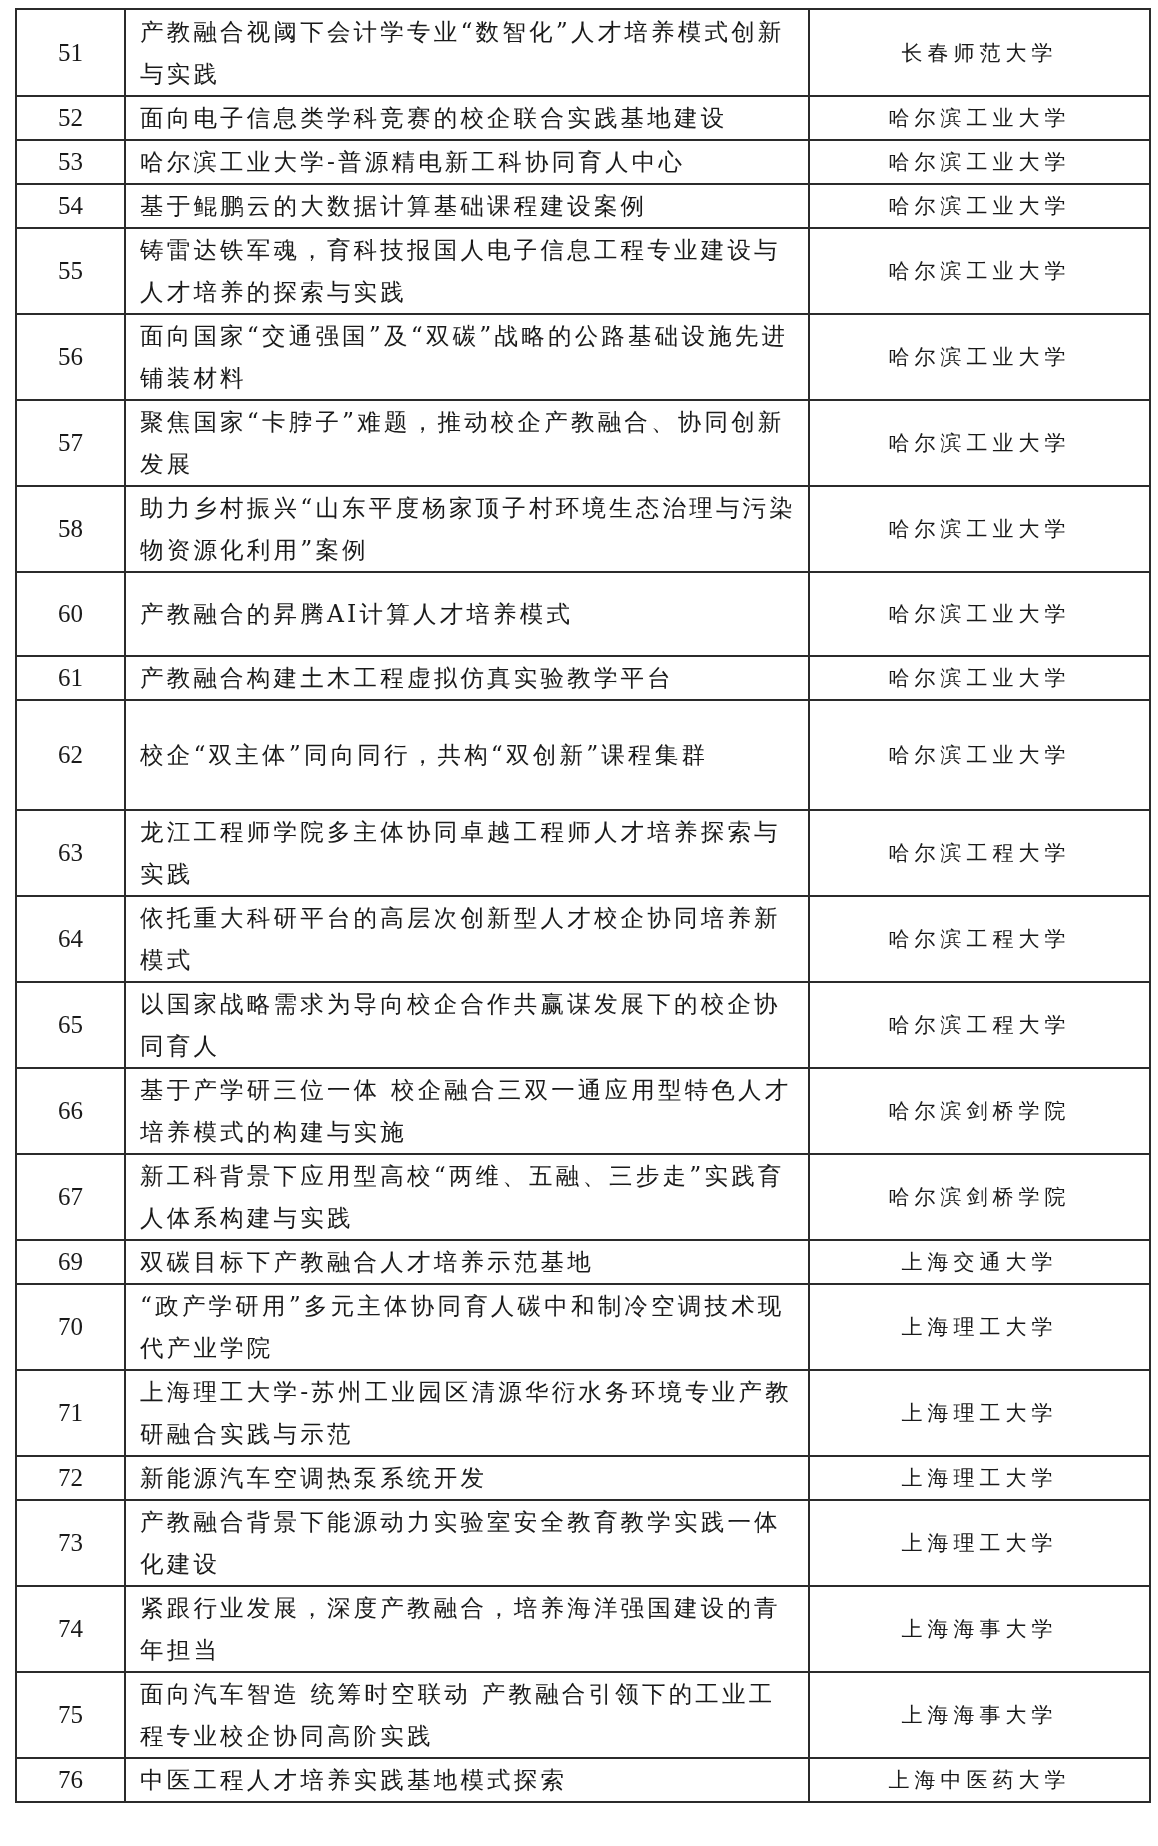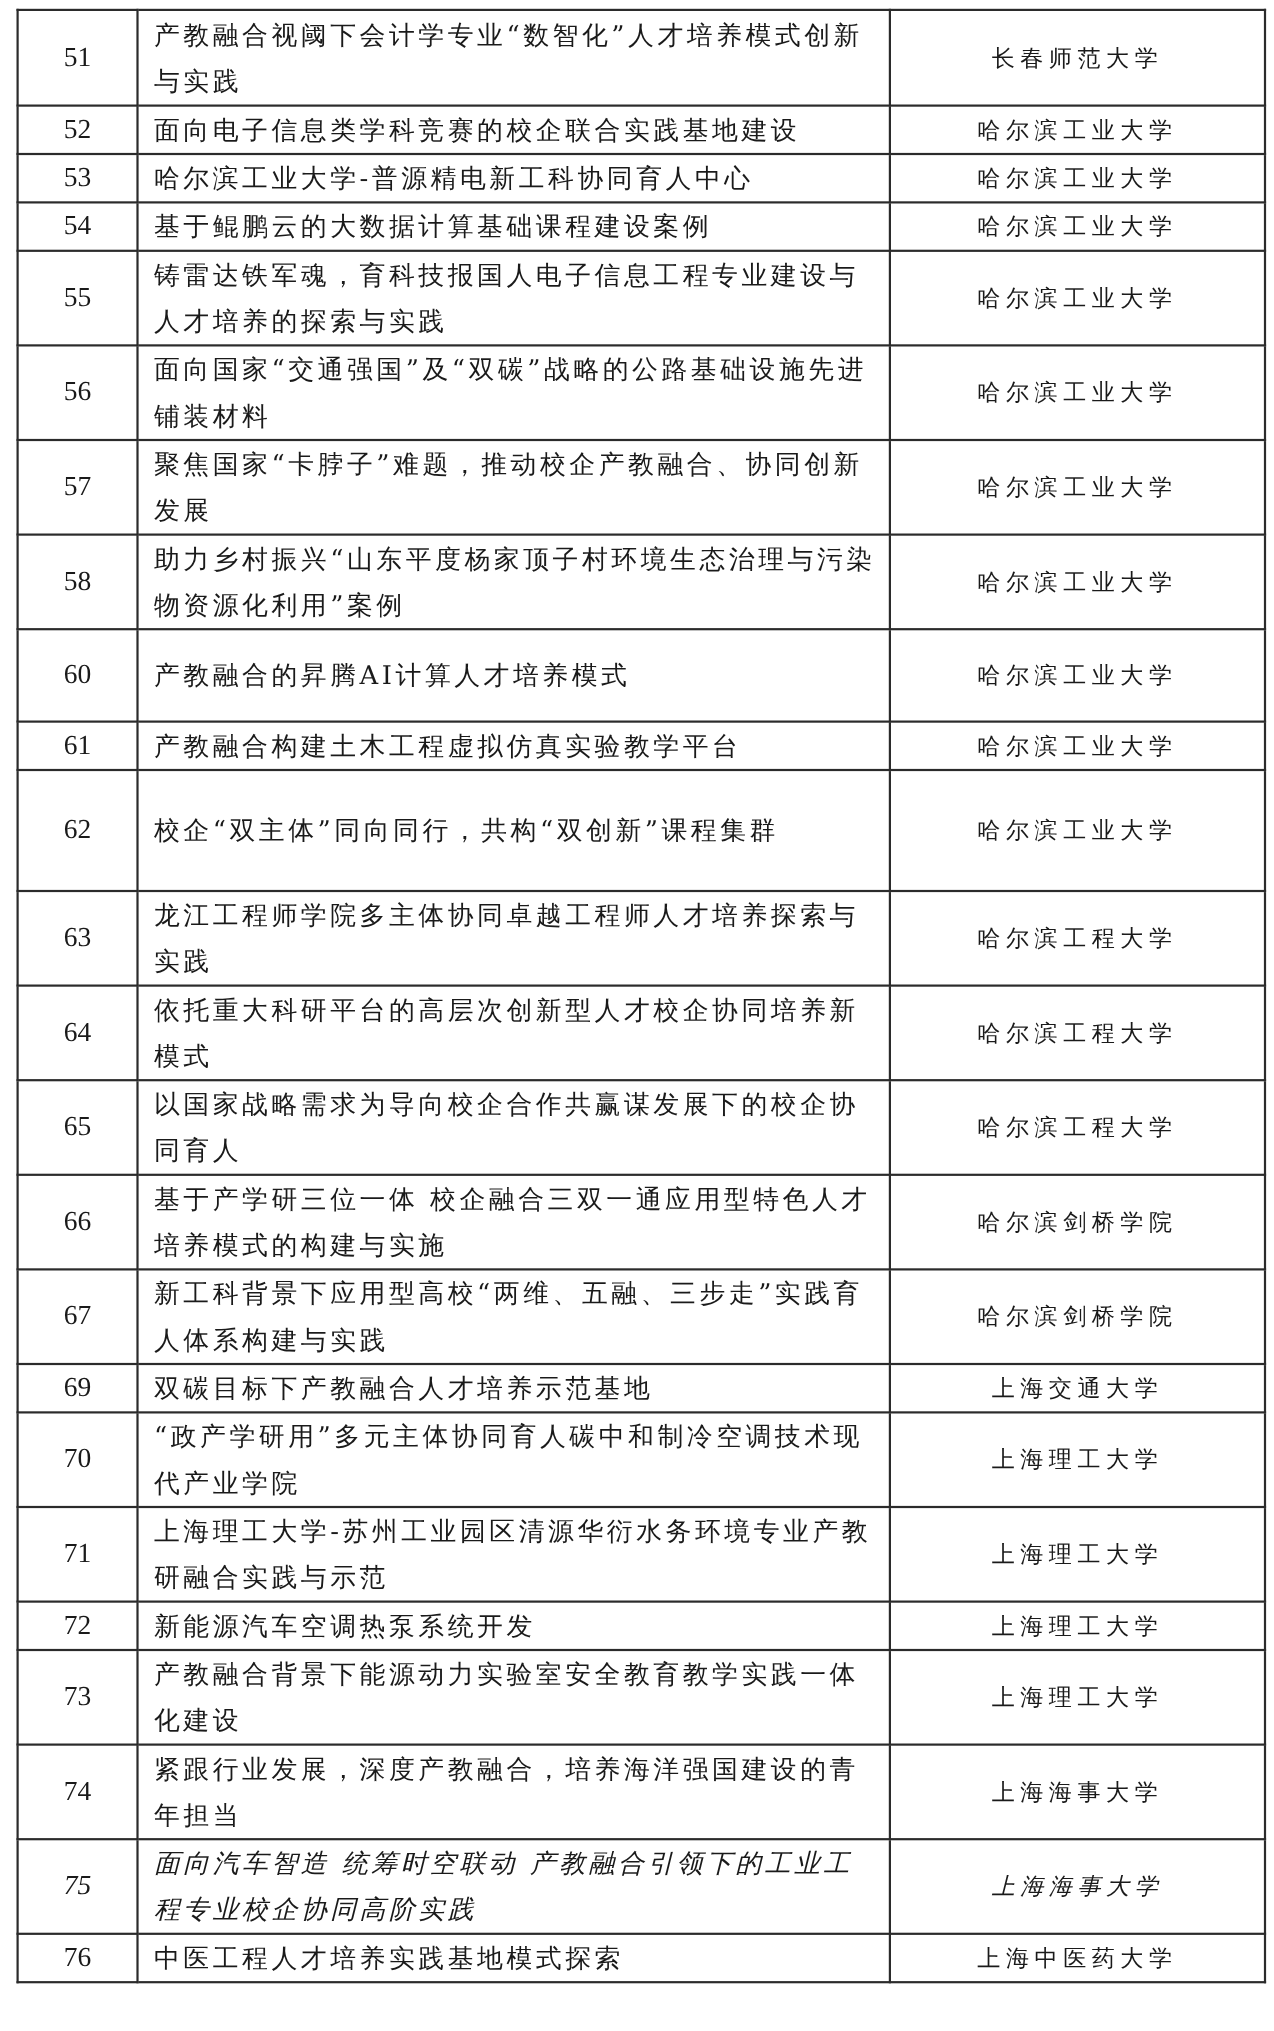--- a/index.html
+++ b/index.html
@@ -129,21 +129,21 @@
       <tr style="height: 86px;">
     <td class="no">73</td>
     <td class="title">产教融合背景下能源动力实验室安全教育教学实践一体化建设</td>
     <td class="uni">上海理工大学</td>
   </tr>
       <tr style="height: 84px;">
     <td class="no">74</td>
     <td class="title">紧跟行业发展，深度产教融合，培养海洋强国建设的青年担当</td>
     <td class="uni">上海海事大学</td>
   </tr>
-      <tr style="height: 85px; font-style: italic;">
+      <tr style="height: 85px;">
     <td class="no">75</td>
     <td class="title">面向汽车智造 统筹时空联动 产教融合引领下的工业工程专业校企协同高阶实践</td>
     <td class="uni">上海海事大学</td>
   </tr>
       <tr style="height: 44px;">
     <td class="no">76</td>
     <td class="title">中医工程人才培养实践基地模式探索</td>
     <td class="uni">上海中医药大学</td>
   </tr>
     </tbody>

